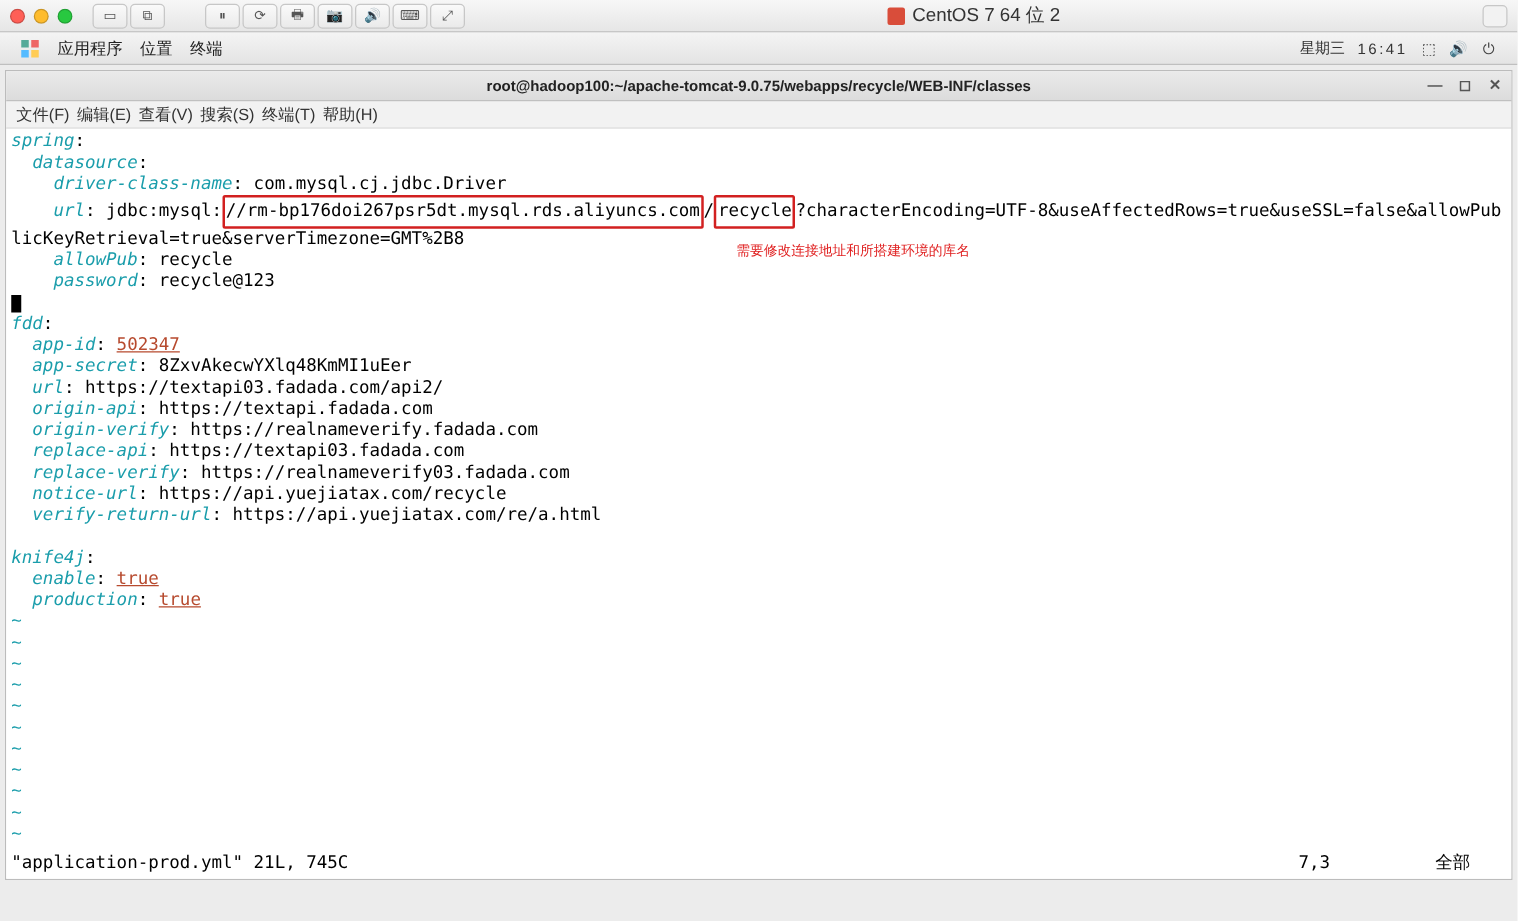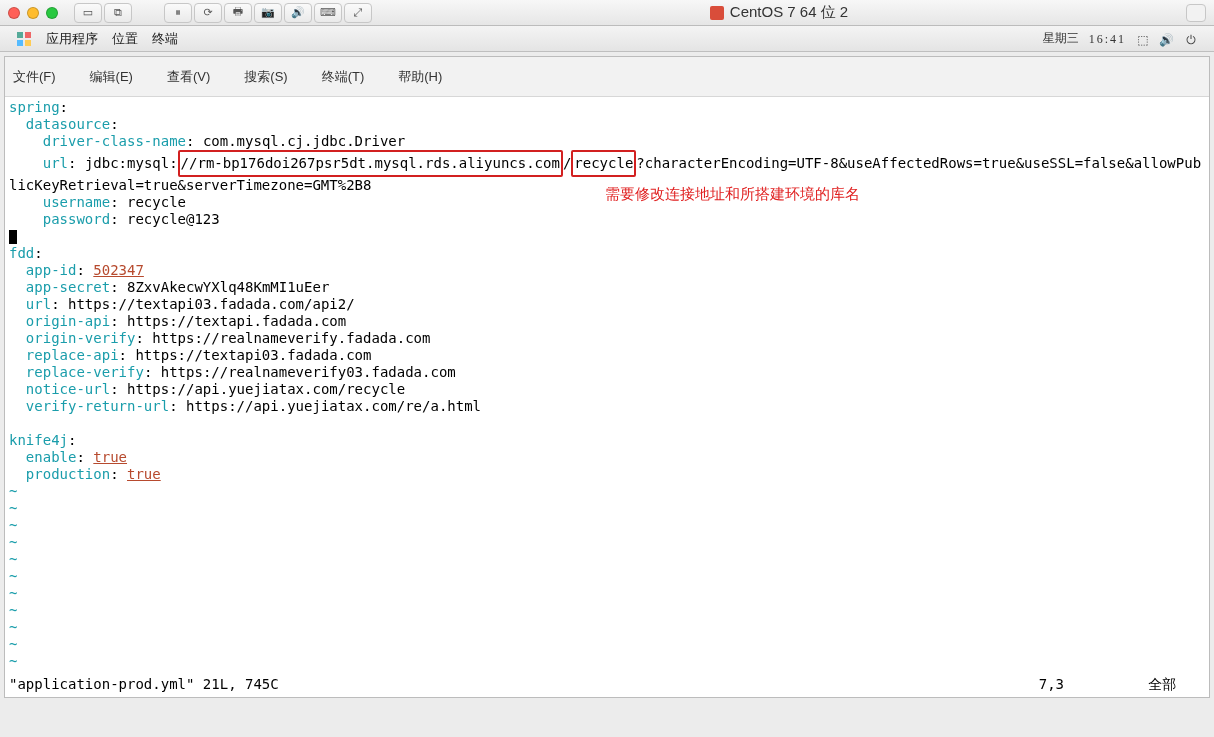--- a/index.html
+++ b/index.html
@@ -33,47 +33,47 @@
   .tb-spacer { flex:1; }
   .vm-title { display:flex; align-items:center; gap:6px; font-size:15px; color:#333; }
   .vm-icon { width:14px;height:14px;background:#d94d3a;border-radius:2px; }
   .mac-right-btn{width:20px;height:18px;border:1px solid #c7c7c7;border-radius:4px;background:#f2f2f2;}
   
   .gnome-panel {
     height:26px; background:linear-gradient(#f4f4f4,#e4e4e4); border-bottom:1px solid #bfbfbf;
     display:flex;align-items:center;padding:0 16px; gap:14px; font-size:13px; color:#222;
   }
   .gnome-panel .icon-app{width:16px;height:16px;}
-  .gnome-right{margin-left:auto;display:flex;align-items:flex-end;gap:10px;font-size:12px;color:#333;font-family:Liberation Serif, serif;}
+  .gnome-right{margin-left:auto;display:flex;align-items:center;gap:10px;font-size:12px;color:#333;}
   .clock{letter-spacing:2px;}
   .tray-icon{width:14px;height:14px;display:inline-flex;align-items:center;justify-content:center;color:#444;}
   
   .term-window{margin:4px 4px 0 4px;border:1px solid #bcbcbc;background:#fff;}
   .term-titlebar{
     height:24px;background:linear-gradient(#eaeaea,#dcdcdc);border-bottom:1px solid #c0c0c0;
     display:flex;align-items:center;justify-content:center;font-size:12px;color:#222;position:relative;font-weight:bold;
   }
   .term-title-icons{position:absolute;right:4px;top:2px;display:flex;gap:6px;}
   .term-title-icons span{width:18px;height:18px;display:flex;align-items:center;justify-content:center;color:#555;font-size:12px;}
   .term-menubar{
-    height:40px;background:#f2f2f2;border-bottom:1px solid #d7d7d7;display:flex;align-items:center;
-    padding:0 8px;gap:34px;font-size:13px;color:#333;
+    height:22px;background:#f2f2f2;border-bottom:1px solid #d7d7d7;display:flex;align-items:center;
+    padding:0 8px;gap:6px;font-size:13px;color:#333;
   }
   
   .term-body{
     font-family:"DejaVu Sans Mono","Menlo","Consolas",monospace;
     font-size:14px;line-height:17px;padding:2px 4px;background:#fff;
     white-space:pre;overflow:hidden;height:600px;position:relative;
   }
-  .k{color:#1a9dab;} 
+  .k{color:#1a9dab;font-style:italic;} 
   .p{color:#000;} 
   .v{color:#b74a2e;text-decoration:underline;} 
   .tilde{color:#1a9dab;}
   .hl1, .hl2{border:2px solid #d22020;border-radius:2px;padding:4px 1px;display:inline-block;line-height:15px;}
-  .annotation{color:#e02020;position:absolute;left:600px;top:90px;font-family:Liberation Mono, monospace;font-size:15px;}
+  .annotation{color:#e02020;position:absolute;left:584px;top:90px;font-family:Liberation Serif, serif;font-size:11px;}
   .cursor{display:inline-block;width:8px;height:14px;background:#000;vertical-align:text-bottom;}
   .watermark{position:absolute;right:16px;bottom:8px;color:rgba(120,120,120,.5);font-size:16px;font-family:sans-serif;letter-spacing:1px;}
   .status-line{position:absolute;left:4px;bottom:4px;}
 </style>
 </head>
 <body>
 
 <div class="mac-toolbar">
   <div class="traffic">
     <div class="dot red"></div>
@@ -118,34 +118,42 @@
   <div class="gnome-right">
     <span>星期三</span>
     <span class="clock">16:41</span>
     <span class="tray-icon">⬚</span>
     <span class="tray-icon">🔊</span>
     <span class="tray-icon">⏻</span>
   </div>
 </div>
 
 <div class="term-window">
+  <div class="term-titlebar">
+    <span>root@hadoop100:~/apache-tomcat-9.0.75/webapps/recycle/WEB-INF/classes</span>
+    <div class="term-title-icons">
+      <span>—</span>
+      <span>◻</span>
+      <span>✕</span>
+    </div>
+  </div>
   <div class="term-menubar">
     <span>文件(F)</span>
     <span>编辑(E)</span>
     <span>查看(V)</span>
     <span>搜索(S)</span>
     <span>终端(T)</span>
     <span>帮助(H)</span>
   </div>
   <div class="term-body"><span class="k">spring</span>:
   <span class="k">datasource</span>:
     <span class="k">driver-class-name</span>: <span class="p">com.mysql.cj.jdbc.Driver</span>
     <span class="k">url</span>: <span class="p">jdbc:mysql:</span><span class="hl1">//rm-bp176doi267psr5dt.mysql.rds.aliyuncs.com</span><span class="p">/</span><span class="hl2">recycle</span><span class="p">?characterEncoding=UTF-8&amp;useAffectedRows=true&amp;useSSL=false&amp;allowPub</span>
 <span class="p">licKeyRetrieval=true&amp;serverTimezone=GMT%2B8</span>
-    <span class="k">username</span>: <span class="p">recycle</span>
+    <span class="k">allowPub</span>: <span class="p">recycle</span>
     <span class="k">password</span>: <span class="p">recycle@123</span>
 <span class="cursor"></span>
 <span class="k">fdd</span>:
   <span class="k">app-id</span>: <span class="v">502347</span>
   <span class="k">app-secret</span>: <span class="p">8ZxvAkecwYXlq48KmMI1uEer</span>
   <span class="k">url</span>: <span class="p">https://textapi03.fadada.com/api2/</span>
   <span class="k">origin-api</span>: <span class="p">https://textapi.fadada.com</span>
   <span class="k">origin-verify</span>: <span class="p">https://realnameverify.fadada.com</span>
   <span class="k">replace-api</span>: <span class="p">https://textapi03.fadada.com</span>
   <span class="k">replace-verify</span>: <span class="p">https://realnameverify03.fadada.com</span>

